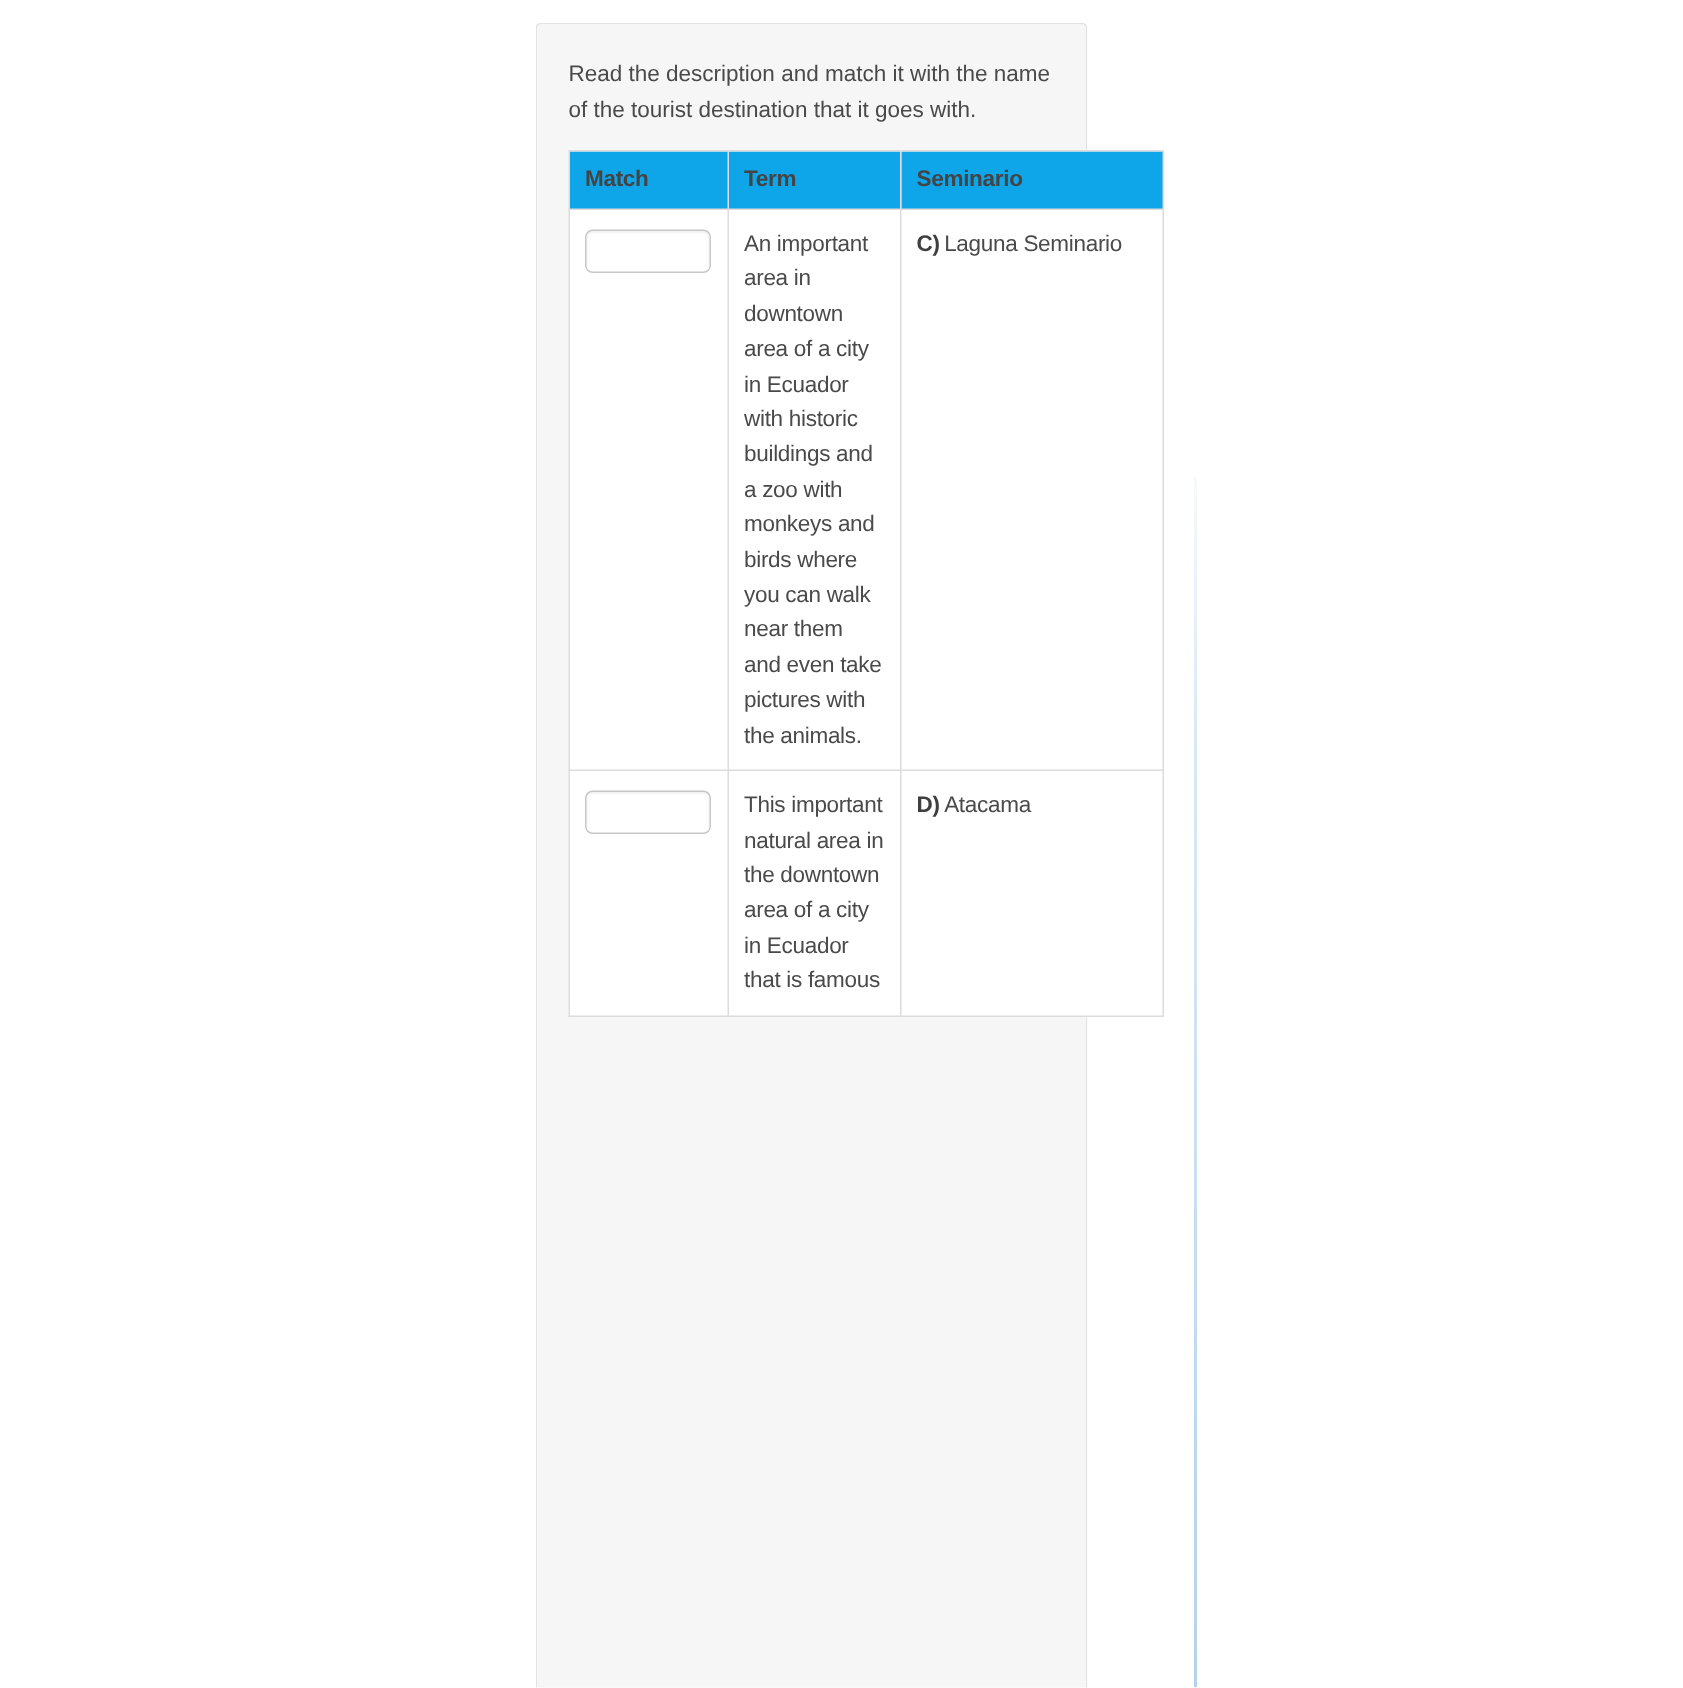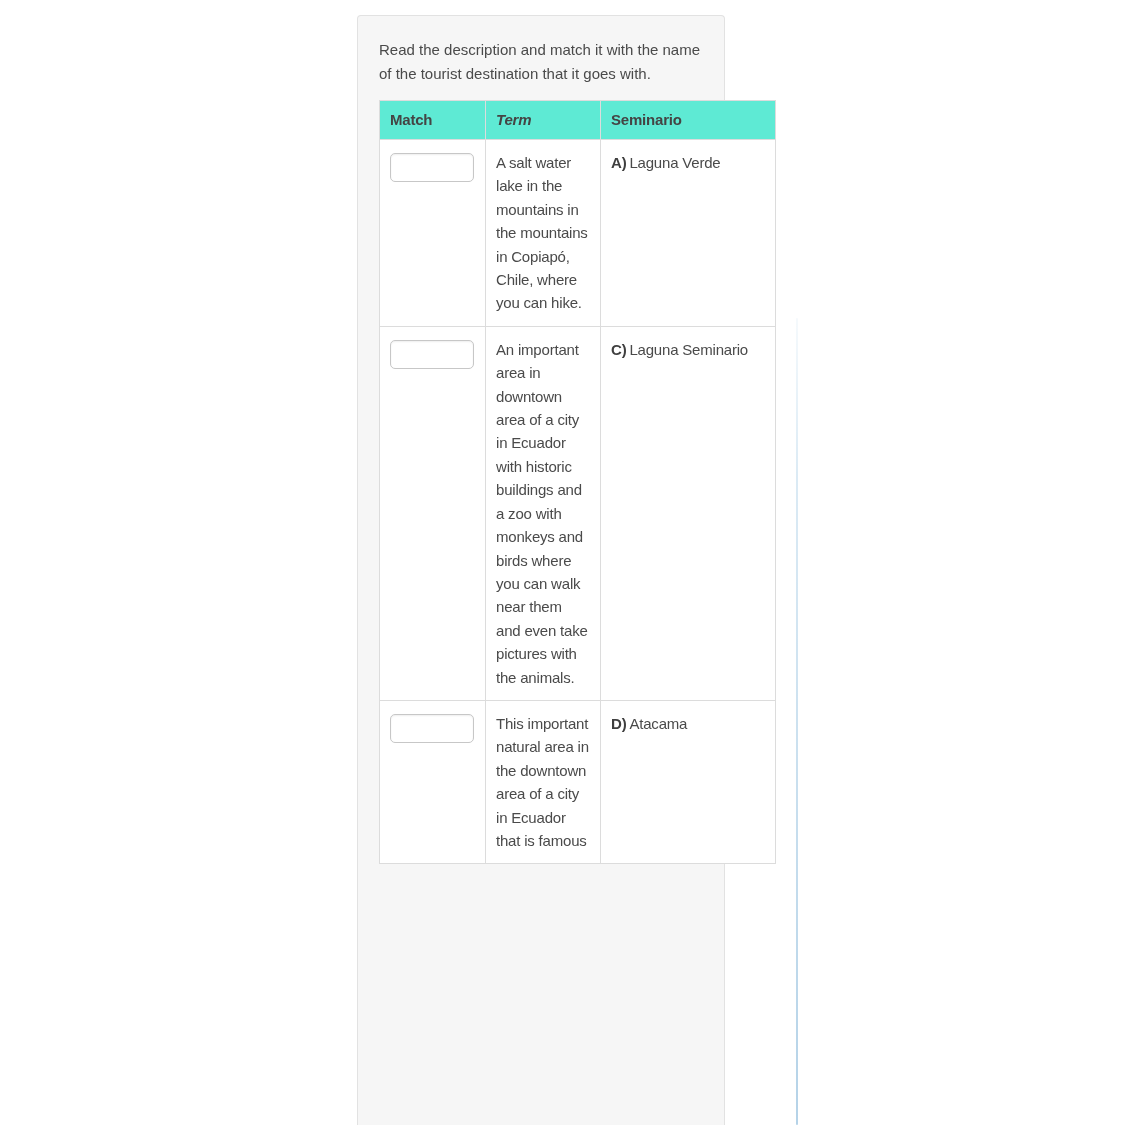--- a/index.html
+++ b/index.html
@@ -26,42 +26,42 @@
     color:#4a4a4a;
     max-width:388px;
     margin-bottom:14px;
   }
   table.match-table {
     border-collapse:collapse;
     width:397px;
     background:#ffffff;
   }
   .match-table th {
-    background:#5eead4;
+    background:#0ea5e9;
     font-size:15px;
     font-weight:bold;
     color:#444444;
     text-align:left;
     padding:9px 10px;
     line-height:20px;
     border:1px solid #dcdcdc;
     letter-spacing:-0.2px;
   }
   .match-table td {
     background:#ffffff;
     font-size:15px;
     line-height:23.4px;
     color:#4a4a4a;
     vertical-align:top;
     padding:11px 10px;
     border:1px solid #dcdcdc;
     letter-spacing:-0.2px;
   }
   .col-match { width:106px; }
-  .col-term  { width:115px;font-style:italic; }
+  .col-term  { width:115px; }
   .match-table td.def-cell { padding-right:6px; }
   .def-letter { font-weight:bold; margin-right:3px; color:#3f3f3f; }
   .match-input {
     display:block;
     width:84px; height:29px;
     margin-top:2px;
     background:#ffffff;
     border:1px solid #c7c7c7;
     border-radius:5px;
     box-shadow:inset 0 1px 2px rgba(0,0,0,0.07);
@@ -95,29 +95,20 @@
           <th class="col-match">Match</th>
           <th class="col-term">Term</th>
           <th>Seminario</th>
         </tr>
       </thead>
       <tbody>
         <tr>
           <td>
             <input class="match-input" type="text" value="" style="">
           </td>
-          <td>A salt water lake in the mountains in the mountains in Copiapó, Chile, where you can hike.</td>
-          <td class="def-cell">
-            <span class="def-letter">A)</span><span>Laguna Verde</span>
-          </td>
-        </tr>
-        <tr>
-          <td>
-            <input class="match-input" type="text" value="" style="">
-          </td>
           <td>An important area in downtown area of a city in Ecuador with historic buildings and a zoo with monkeys and birds where you can walk near them and even take pictures with the animals.</td>
           <td class="def-cell">
             <span class="def-letter">C)</span><span>Laguna Seminario</span>
           </td>
         </tr>
         <tr>
           <td>
             <input class="match-input" type="text" value="" style="">
           </td>
           <td>This important natural area in the downtown area of a city in Ecuador that is famous</td>

